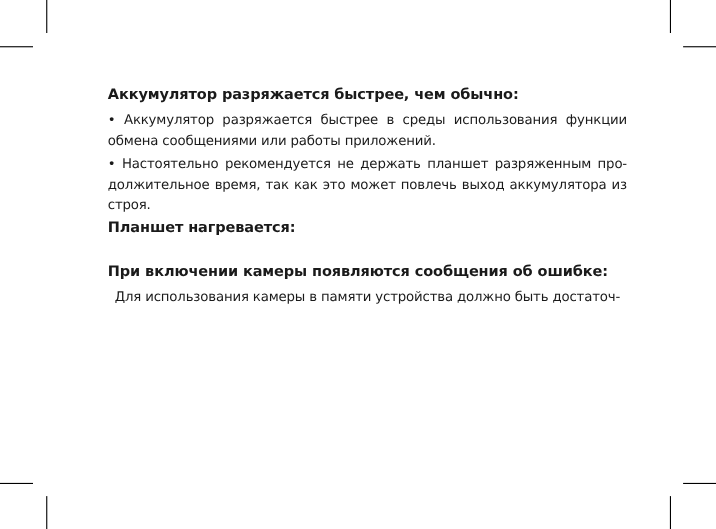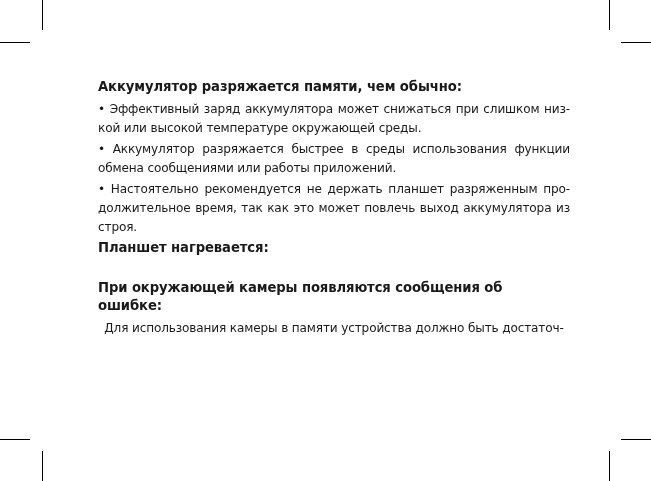--- a/index.html
+++ b/index.html
@@ -55,23 +55,22 @@
 <div class="crop h" style="left:0px; top:42px;"></div>
 <div class="crop v" style="left:609px; top:0px;"></div>
 <div class="crop h" style="left:621px; top:42px;"></div>
 <div class="crop h" style="left:0px; top:439px;"></div>
 <div class="crop v" style="left:42px; top:451px;"></div>
 <div class="crop h" style="left:621px; top:439px;"></div>
 <div class="crop v" style="left:609px; top:451px;"></div>
 
 <div class="page">
 
-  <h2 class="heading h1">Аккумулятор разряжается памяти, чем обычно:</h2>
-  <p class="para b">• Эффективный заряд аккумулятора может снижаться при слишком низ-кой или высокой температуре окружающей среды.</p>
+  <h2 class="heading h1">Аккумулятор разряжается быстрее, чем обычно:</h2>
   <p class="para b">• Аккумулятор разряжается быстрее в среды использования функции обмена сообщениями или работы приложений.</p>
   <p class="para">• Настоятельно рекомендуется не держать планшет разряженным про-должительное время, так как это может повлечь выход аккумулятора из строя.</p>
 
   <h2 class="heading h2">Планшет нагревается:</h2>
 
-  <h2 class="heading h3">При окружающей камеры появляются сообщения об ошибке:</h2>
+  <h2 class="heading h3">При включении камеры появляются сообщения об ошибке:</h2>
   <p class="para" style="text-align:center;">Для использования камеры в памяти устройства должно быть достаточ-</p>
 
 </div>
 
 </body></html>

